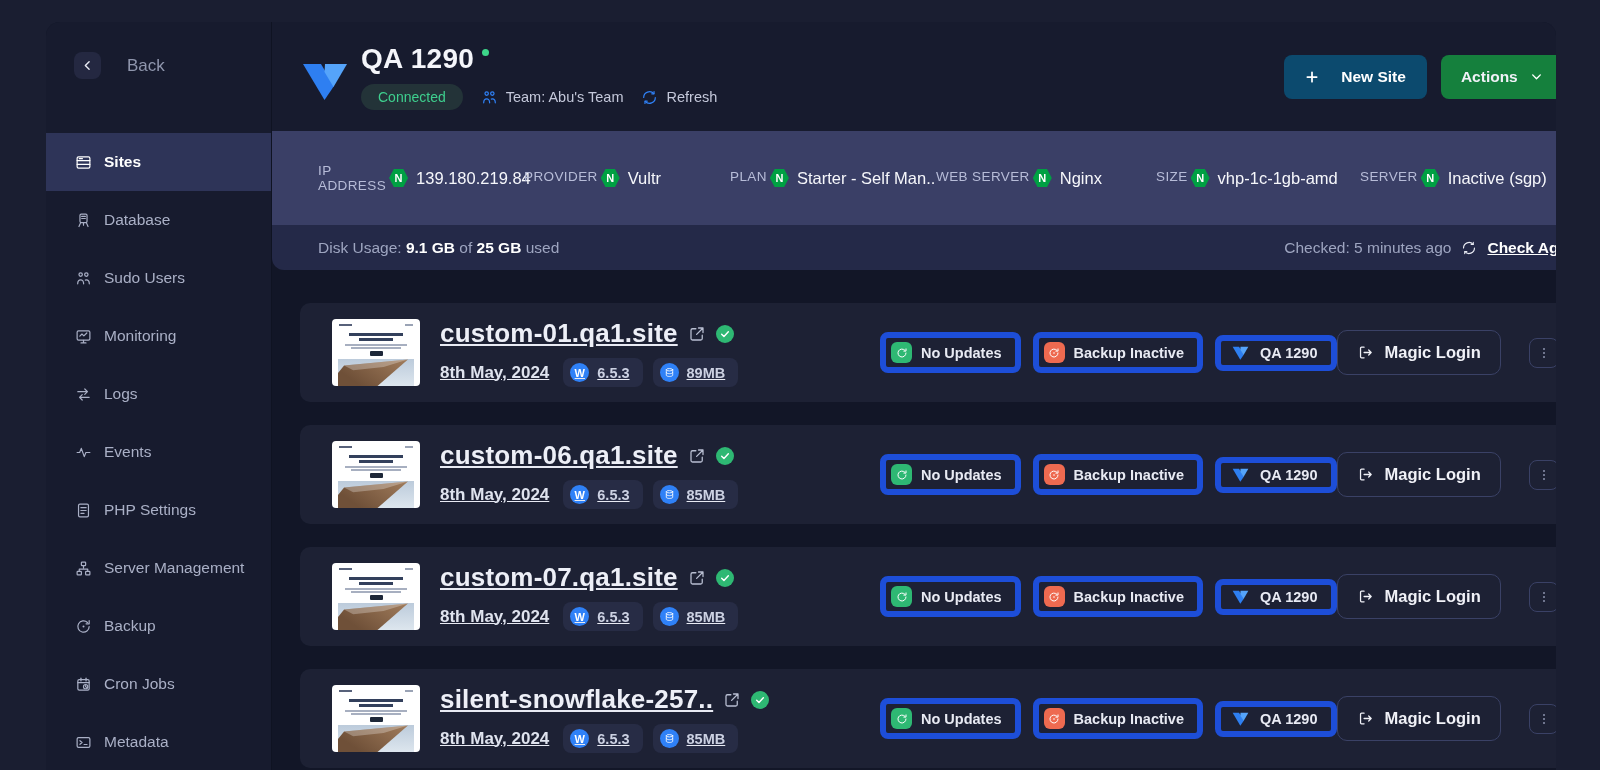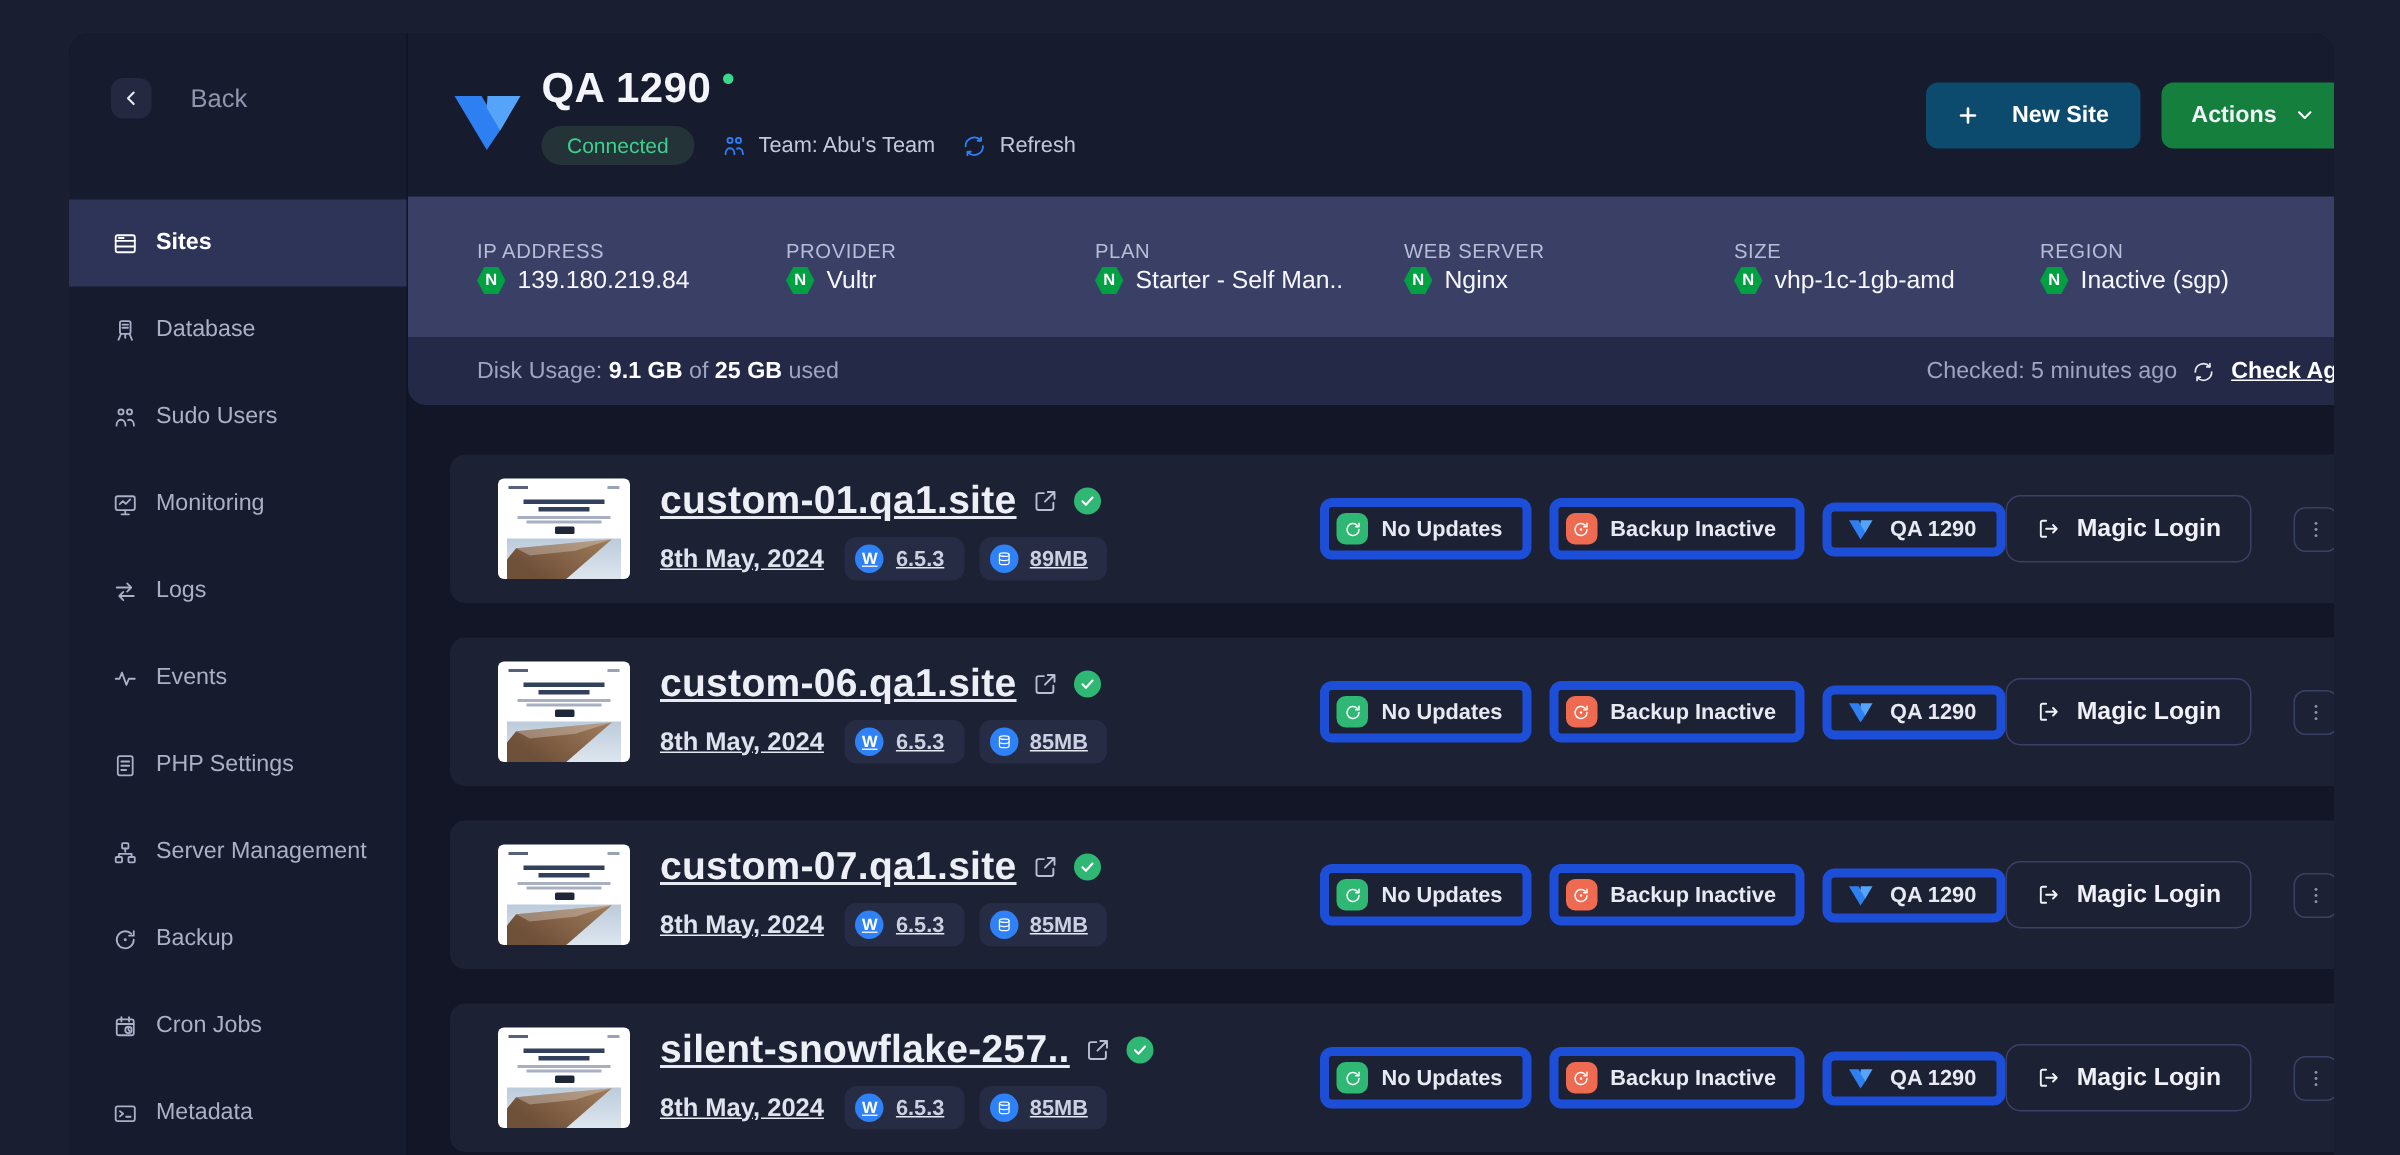--- a/index.html
+++ b/index.html
@@ -69,21 +69,21 @@
     display:flex; align-items:center; gap:12px; background:#15803d; color:#f0f1f7;
     border:none; border-radius:8px; padding:0 20px; height:44px;
     font-size:15.5px; font-weight:600; font-family:inherit; cursor:pointer;
   }
   .btn-actions svg { width:13px; height:13px; }
   
   .info-bar {
     height:94px; background:#3a3f66; flex-shrink:0;
     display:flex; align-items:center; padding:0 20px 0 46px;
   }
-  .info-col { display:flex; flex-direction:column; gap:3px; }
+  .info-col { display:flex; flex-direction:row; gap:3px; }
   .info-col:nth-child(1){width:206px}.info-col:nth-child(2){width:206px}
   .info-col:nth-child(3){width:206px}.info-col:nth-child(4){width:220px}
   .info-col:nth-child(5){width:204px}.info-col:nth-child(6){width:230px}
   .info-label { font-size:13.5px; color:#b7bcd8; letter-spacing:.4px; }
   .info-value { font-size:16.5px; color:#f6f7fb; font-weight:500; display:flex; align-items:center; gap:8px; }
   .nginx-badge {
     width:19px; height:19px; background:#00a043; color:#fff;
     clip-path:polygon(25% 3%, 75% 3%, 100% 50%, 75% 97%, 25% 97%, 0% 50%);
     display:inline-flex; align-items:center; justify-content:center;
     font-size:11px; font-weight:700;
@@ -397,21 +397,21 @@
     </div>
   </div>
         <div class="info-col">
     <div class="info-label">SIZE</div>
     <div class="info-value">
       <span class="nginx-badge" hidden="">N</span>
       <span>vhp-1c-1gb-amd</span>
     </div>
   </div>
         <div class="info-col">
-    <div class="info-label">REGION</div>
+    <div class="info-label">SERVER</div>
     <div class="info-value">
       <span class="nginx-badge" hidden="">N</span>
       <span>Inactive (sgp)</span>
     </div>
   </div>
       </div>
 
     <div class="disk-bar">
       <div class="disk-left">
         <span>Disk Usage:</span>

